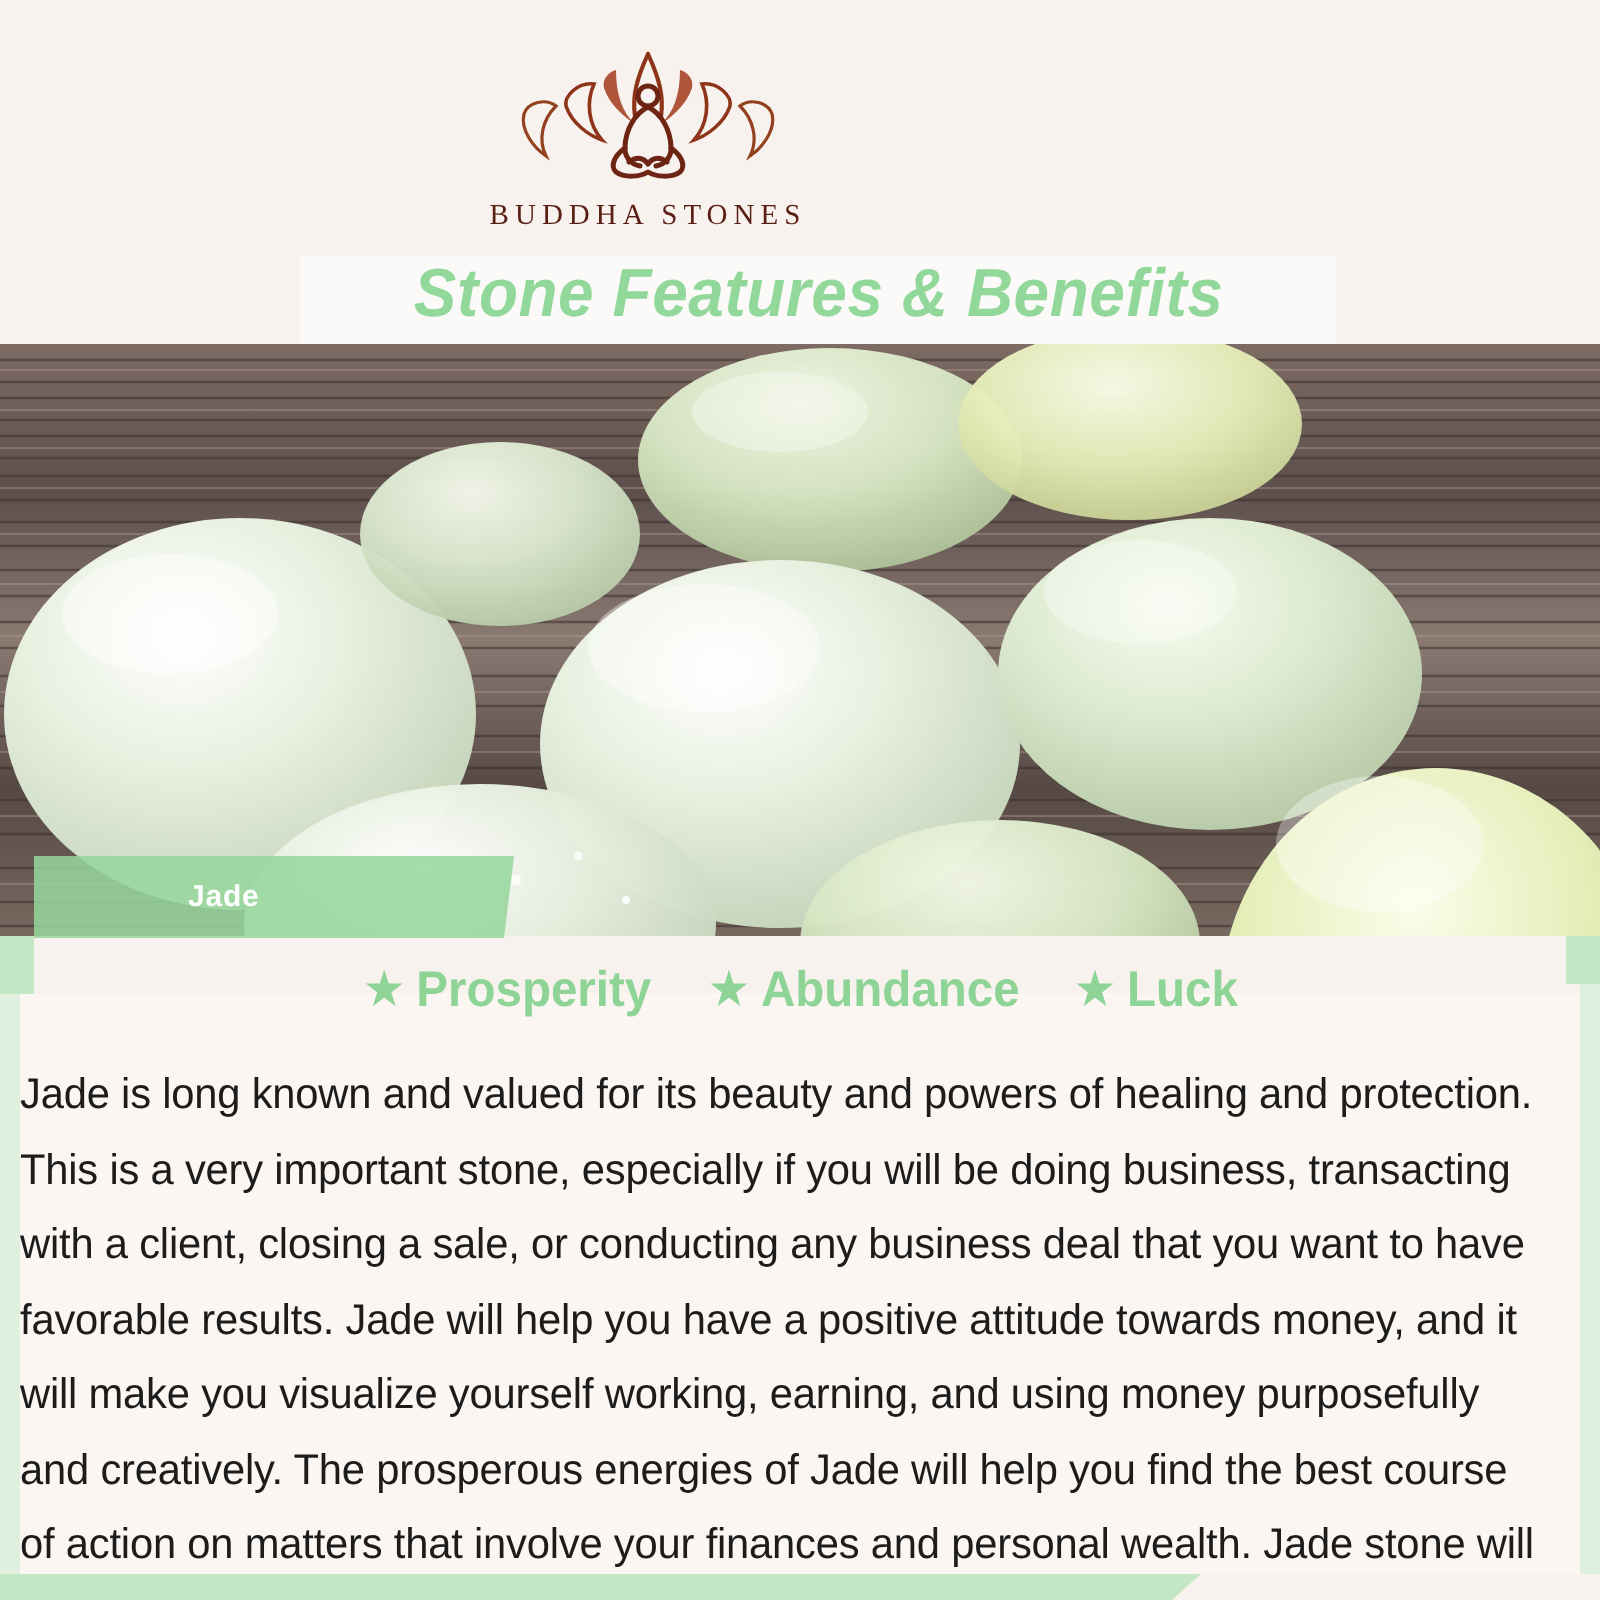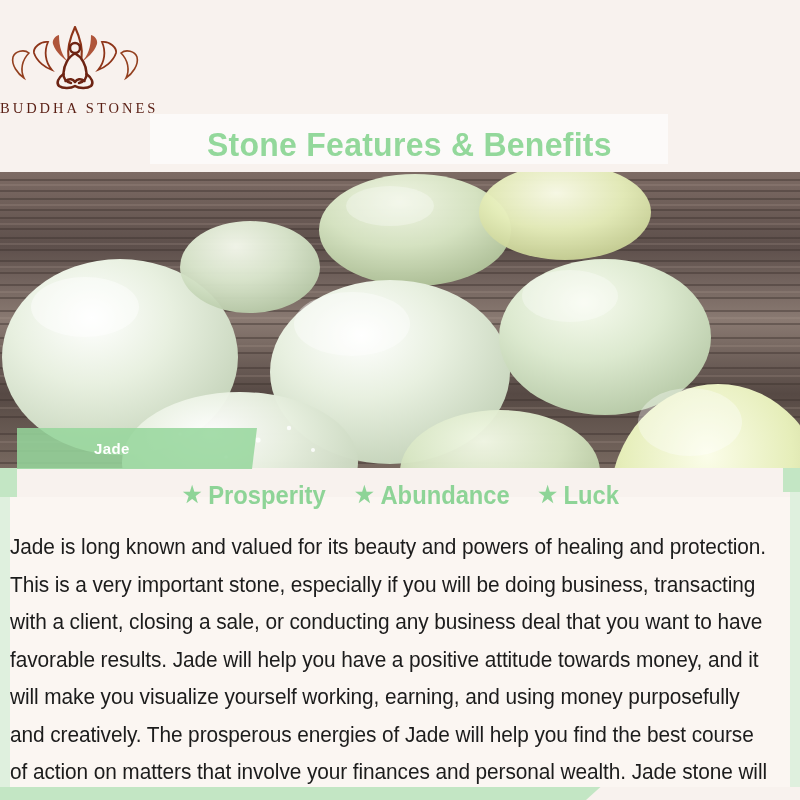--- a/index.html
+++ b/index.html
@@ -53,38 +53,38 @@
 
   
   .header{
     position:absolute;
     left:0; top:0; width:800px; height:172px;
     background:#f8f2ee;
   }
   .logo-wrap{
     position:absolute;
     left:0; top:22px; width:648px;
-    display:flex;flex-direction:column;
+    display:flex;flex-direction:column;align-items:center;
   }
   .logo-mark{ width:150px;height:72px; display:block;}
   .logo-text{
     margin-top:6px;
     font-family:"Liberation Serif", serif;
     font-size:14.5px;
     letter-spacing:3.0px;
     color:#5a1f14;
     font-weight:400;
   }
 
   
   .title-band{
     position:absolute;
-    left:150px; top:114px; width:518px; height:50px;
+    left:150px; top:128px; width:518px; height:50px;
     background:rgba(255,255,255,0.62);
-    display:flex;align-items:flex-end;justify-content:center;
+    display:flex;align-items:flex-start;justify-content:center;font-style:italic;
   }
   .title-text{
     font-family:"Liberation Sans Narrow","Liberation Sans", sans-serif;
     font-weight:bold;
     font-size:34px;
     letter-spacing:0.3px;
     color:#93d89b;
     transform:scaleX(0.94);
     transform-origin:center;
     white-space:nowrap;

